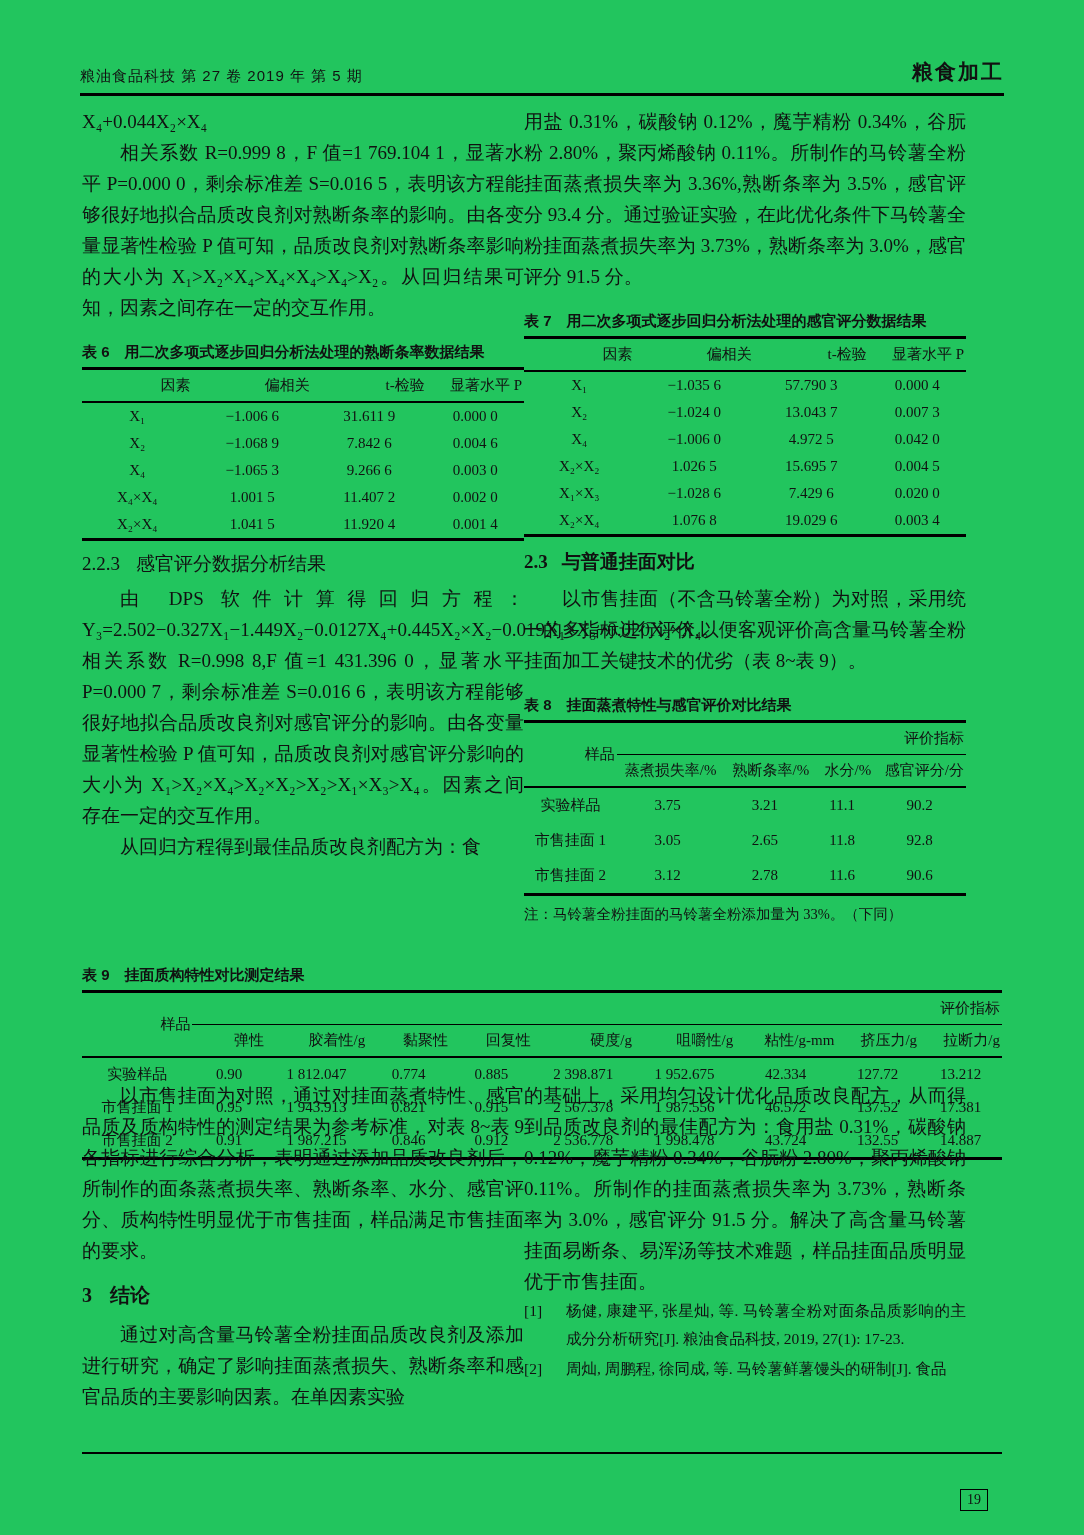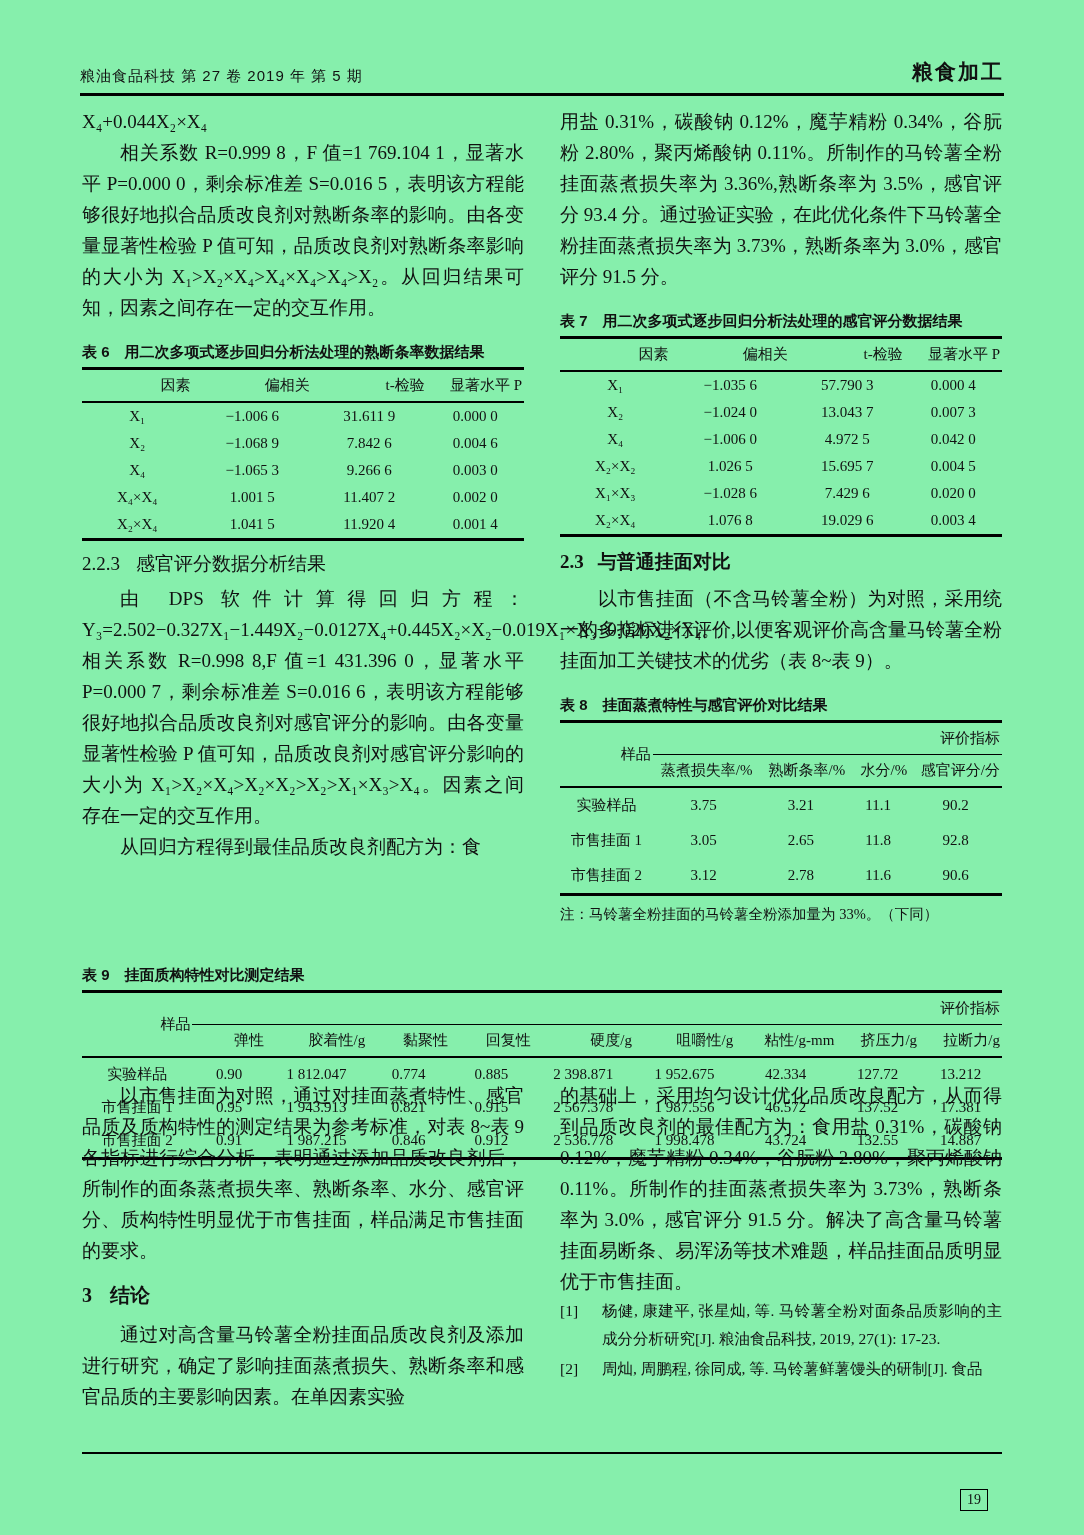--- a/index.html
+++ b/index.html
@@ -1,31 +1,31 @@
 <!DOCTYPE html>
 <html><head>
 <meta charset="utf-8">
 <style>
   * { box-sizing: border-box; }
   html, body { margin: 0; padding: 0; background: #ffffff; }
   .page {
-    position: relative; width: 1084px; height: 1535px; background: #86efac;
+    position: relative; width: 1084px; height: 1535px; background: #22c55e;
     font-family: "Liberation Serif", "DejaVu Serif", serif; color: #111;
     overflow: hidden;
   }
   
   .page-header {
     position: absolute; top: 58px; left: 80px; width: 924px;
     display: flex; justify-content: space-between; align-items: flex-end;
     border-bottom: 3px solid #000; padding-bottom: 7px;
   }
   .journal-info { font-family: "Liberation Sans", "DejaVu Sans", sans-serif; font-size: 15px; letter-spacing: 1px; }
   .section-label { font-family: "Liberation Sans", "DejaVu Sans", sans-serif; font-weight: bold; font-size: 21px; letter-spacing: 2px; }
   
-  .cols { position: absolute; left: 82px; width: 920px; display: flex; gap: 36px; }
+  .cols { position: absolute; left: 82px; width: 920px; display: flex; }
   .cols-top { top: 106px; }
   .cols-bottom { top: 1080px; }
   .col { width: 442px; }
   .para { font-size: 19px; line-height: 31px; text-align: justify; margin: 0; }
   .indent { text-indent: 2em; }
   .h-sub { font-size: 19px; margin: 10px 0 6px; }
   .h-sub .num { margin-right: 16px; }
   .h-bold { font-family: "Liberation Sans", "DejaVu Sans", sans-serif; font-weight: bold; font-size: 19px; margin: 12px 0 8px; }
   .h-bold .num { margin-right: 14px; font-family: "Liberation Serif", serif; }
   .h-major { font-family: "Liberation Sans", "DejaVu Sans", sans-serif; font-weight: bold; font-size: 20px; margin: 16px 0 10px; }

